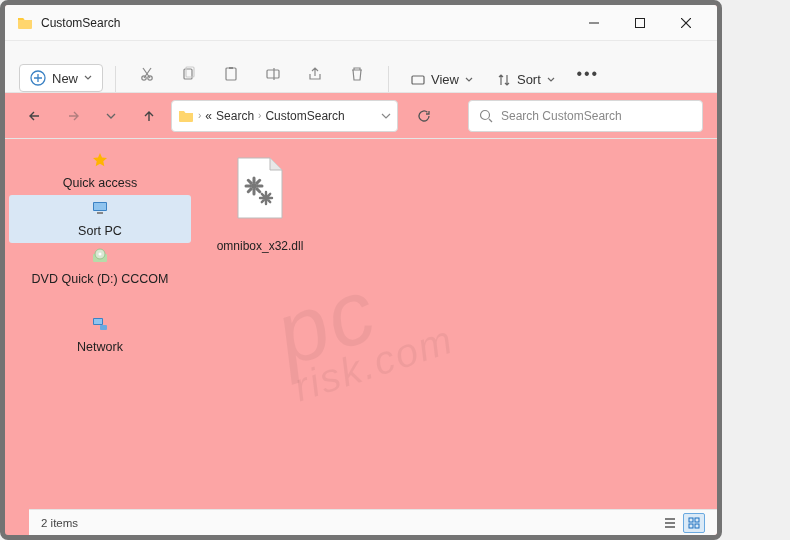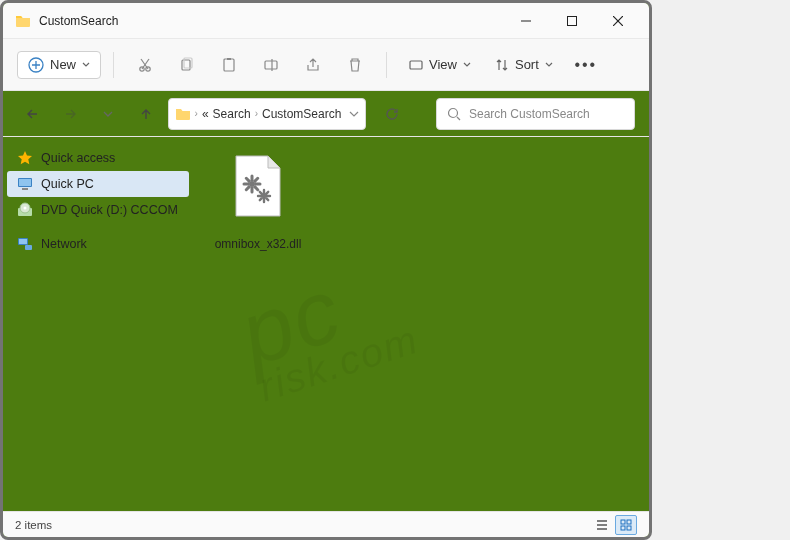--- a/index.html
+++ b/index.html
@@ -1,39 +1,39 @@
 <!DOCTYPE html>
 <html><head>
 <meta charset="utf-8">
 <style>
 * { box-sizing: border-box; margin: 0; padding: 0; font-family: 'Segoe UI', Tahoma, sans-serif; }
 body { background: #f0f0f0; width: 790px; height: 540px; overflow: hidden; }
 
 .window {
-  width: 652px; height: 540px;
-  background: #4d7c0f;
-  border: 3px solid #737373;
+  width: 722px; height: 540px;
+  background: #fca5a5;
+  border: 5px solid #737373;
   border-radius: 8px;
   display: flex; flex-direction: column;
   overflow: hidden;
 }
 
 .titlebar {
   height: 36px; display: flex; align-items: center;
   padding: 0 8px 0 12px;
   background: #fafafa;
   border-bottom: 1px solid #e9e9e9;
 }
 .titlebar .folder-ico { margin-right: 8px; }
 .titlebar .title { font-size: 12px; color: #222; flex: 0 0 auto; }
 .titlebar .spacer { flex: 1; }
 .win-btn { width: 46px; height: 36px; display: flex; align-items: center; justify-content: center; cursor: pointer; }
 
 .toolbar {
-  height: 52px; display: flex; align-items: center;
+  height: 52px; display: flex; align-items: flex-end;
   padding: 0 14px; gap: 4px;
   background: #f8f8f8;
   border-bottom: 1px solid #e5e5e5;
 }
 .new-btn {
   display: flex; align-items: center; gap: 6px;
   padding: 5px 10px; border: 1px solid #d0d0d0; border-radius: 4px;
   background: #fff; cursor: pointer; font-size: 13px;
   color: #333;
 }
@@ -69,42 +69,42 @@
 .body { flex: 1; display: flex; overflow: hidden; position: relative; }
 
 .sidebar {
   width: 190px; padding: 8px 4px;
   overflow-y: auto;
   font-size: 12.5px;
 }
 .side-item {
   display: flex; align-items: center; gap: 8px;
   padding: 5px 10px; cursor: pointer;
-  border-radius: 3px; color: #222;
+  border-radius: 3px; color: #222; flex-direction: column;
 }
 .side-item.selected { background: #d9e7f5; }
 .side-ico { width: 16px; height: 16px; display: flex; align-items: center; justify-content: center; }
 
 .content {
   flex: 1; padding: 10px;
   display: flex; flex-wrap: wrap; align-content: flex-start; gap: 8px;
 }
 .file-item {
   width: 110px; height: 110px;
   border: 1px solid transparent; border-radius: 3px;
   display: flex; flex-direction: column; align-items: center; justify-content: center;
   cursor: pointer; padding: 6px;
 }
 .file-icon { width: 64px; height: 64px; display: flex; align-items: center; justify-content: center; }
 .file-label { font-size: 12px; color: #222; text-align: center; margin-top: 19px; word-break: break-all; }
 
 .statusbar {
   height: 26px; border-top: 1px solid #e5e5e5;
   display: flex; align-items: center; padding: 0 12px;
-  font-size: 11.5px; color: #444; background: #fafafa;
+  font-size: 11.5px; color: #444; background: #fafafa; margin-left: 24px;
 }
 .statusbar .spacer { flex: 1; }
 .view-toggle { display: flex; align-items: center; gap: 2px; }
 .vtbtn { width: 22px; height: 20px; display: flex; align-items: center; justify-content: center; cursor: pointer; border: 1px solid transparent; border-radius: 2px; }
 .vtbtn.active { border-color: #6aa9e0; background: #dbeaf7; }
 
 .watermark {
   position: absolute; top: 50%; left: 50%;
   transform: translate(-50%, -50%) rotate(-18deg);
   font-size: 90px; font-weight: 300; color: rgba(0,0,0,0.05);
@@ -288,35 +288,35 @@
       </div>
 
       <div class="side-item selected">
         <span class="side-ico">
           <svg width="16" height="16">
               <rect x="1" y="2" width="14" height="9" rx="1" fill="#3b82c4"></rect>
               <rect x="2" y="3" width="12" height="7" fill="#8fc4ef"></rect>
               <rect x="5" y="12" width="6" height="2" fill="#888"></rect>
             </svg>
         </span>
-        <span>Quick PC</span>
+        <span>Sort PC</span>
       </div>
 
       <div class="side-item">
         <span class="side-ico">
           <svg width="16" height="16">
               <rect x="1" y="6" width="14" height="8" rx="1" fill="#b6dca9"></rect>
               <circle cx="8" cy="6" r="5" fill="#d9e8d3" stroke="#9cc38e"></circle>
               <circle cx="8" cy="6" r="1.5" fill="#fff"></circle>
             </svg>
         </span>
         <span>DVD Quick (D:) CCCOM</span>
       </div>
 
-      <div class="side-item" style="margin-top:8px;">
+      <div class="side-item" style="margin-top:20px;">
         <span class="side-ico">
           <svg width="16" height="16">
               <rect x="1" y="2" width="10" height="7" rx="1" fill="#3b82c4"></rect>
               <rect x="2" y="3" width="8" height="5" fill="#8fc4ef"></rect>
               <rect x="8" y="9" width="7" height="5" rx="1" fill="#6aa9e0"></rect>
             </svg>
         </span>
         <span>Network</span>
       </div>
 

